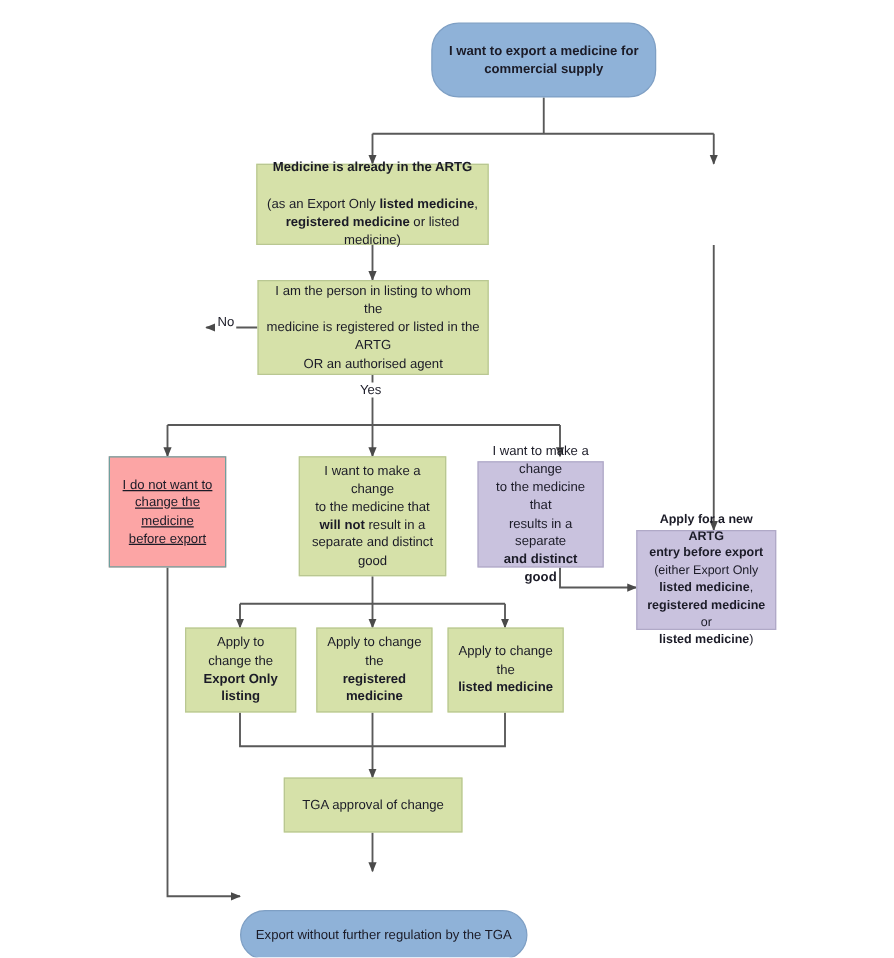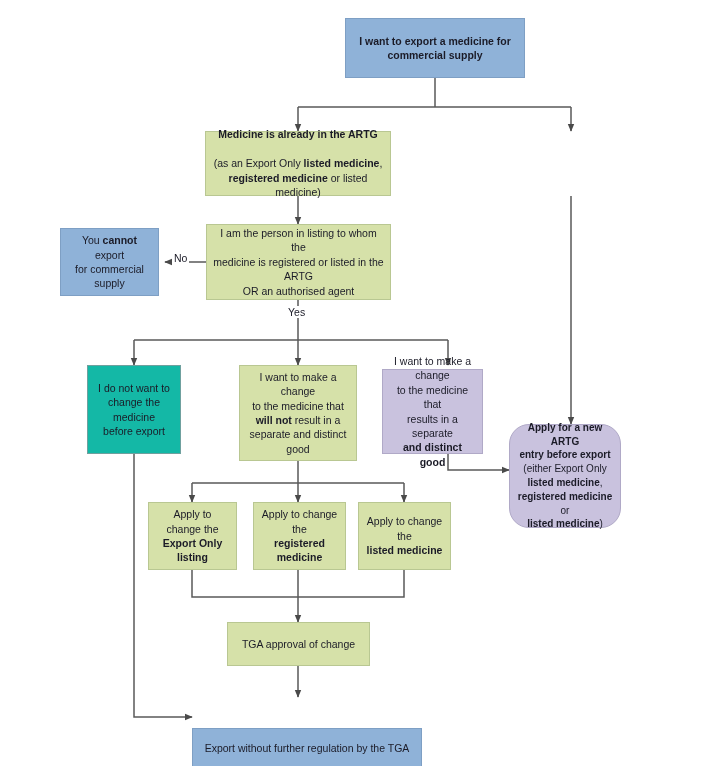--- a/index.html
+++ b/index.html
@@ -35,24 +35,24 @@
     justify-content: center;
     text-align: center;
     color: #1b1b27;
     font-size: 10.5px;
     line-height: 1.38;
     padding: 4px 6px;
     z-index: 2;
   }
   .node .txt { display: block; width: 100%; }
   .node b { font-weight: bold; }
-  .c-blue  { background: #8fb2d8; border-color: #7e9fc4; }
+  .c-blue  { background: #8fb2d8; border-color: #7e9fc4; border-radius: 22px; }
   .c-green { background: #d6e1a9; border-color: #b9c792; }
   .c-purple{ background: #c9c2de; border-color: #b0a9c7; }
-  .c-teal  { background: #14b8a6; border-color: #6fa09e; }
+  .c-teal  { background: #fca5a5; border-color: #6fa09e; text-decoration: underline; }
   .edge-label {
     position: absolute;
     font-size: 10.5px;
     color: #1b1b27;
     background: #ffffff;
     padding: 0 2px;
     z-index: 3;
     white-space: nowrap;
   }
 </style>
@@ -105,41 +105,38 @@
 
   <div class="node c-blue" style="left:345px; top:18px; width:180px; height:60px;">
     <span class="txt"><span><b>I want to export a medicine for</b></span><br><span><b>commercial supply</b></span></span>
   </div>
 
   <div class="node c-green" style="left:205px; top:131px; width:186px; height:65px;">
     <span class="txt"><span><b>Medicine is already in the ARTG</b></span><br><span style="font-size: 5px;">&nbsp;</span><br><span>(as an Export Only <b>listed medicine</b>,</span><br><span><b>registered medicine</b> or listed medicine)</span></span>
   </div>
 
 
-  <div class="node c-blue" style="left:60px; top:228px; width:99px; height:68px;">
-    <span class="txt"><span>You <b>cannot</b> export</span><br><span>for commercial</span><br><span>supply</span></span>
-  </div>
 
   <div class="node c-green" style="left:206px; top:224px; width:185px; height:76px;">
     <span class="txt"><span>I am the person in listing to whom the</span><br><span>medicine is registered or listed in the ARTG</span><br><span>OR an authorised agent</span></span>
   </div>
 
   <div class="node c-teal" style="left:87px; top:365px; width:94px; height:89px;">
     <span class="txt"><span>I do not want to</span><br><span>change the medicine</span><br><span>before export</span></span>
   </div>
 
   <div class="node c-green" style="left:239px; top:365px; width:118px; height:96px;">
     <span class="txt"><span>I want to make a change</span><br><span>to the medicine that</span><br><span><b>will not</b> result in a</span><br><span>separate and distinct</span><br><span>good</span></span>
   </div>
 
   <div class="node c-purple" style="left:382px; top:369px; width:101px; height:85px;">
     <span class="txt"><span>I want to make a change</span><br><span>to the medicine that</span><br><span>results in a separate</span><br><span><b>and distinct good</b></span></span>
   </div>
 
-  <div class="node c-purple" style="left:509px; top:424px; width:112px; height:104px; font-size:10px;border-radius:20px;">
+  <div class="node c-purple" style="left:509px; top:424px; width:112px; height:80px; font-size:10px;">
     <span class="txt"><span><b>Apply for a new ARTG</b></span><br><span><b>entry before export</b></span><br><span>(either Export Only</span><br><span><b>listed medicine</b>,</span><br><span><b>registered medicine</b> or</span><br><span><b>listed medicine</b>)</span></span>
   </div>
 
   <div class="node c-green" style="left:148px; top:502px; width:89px; height:68px;">
     <span class="txt"><span>Apply to change the</span><br><span><b>Export Only listing</b></span></span>
   </div>
 
   <div class="node c-green" style="left:253px; top:502px; width:93px; height:68px;">
     <span class="txt"><span>Apply to change the</span><br><span><b>registered medicine</b></span></span>
   </div>

